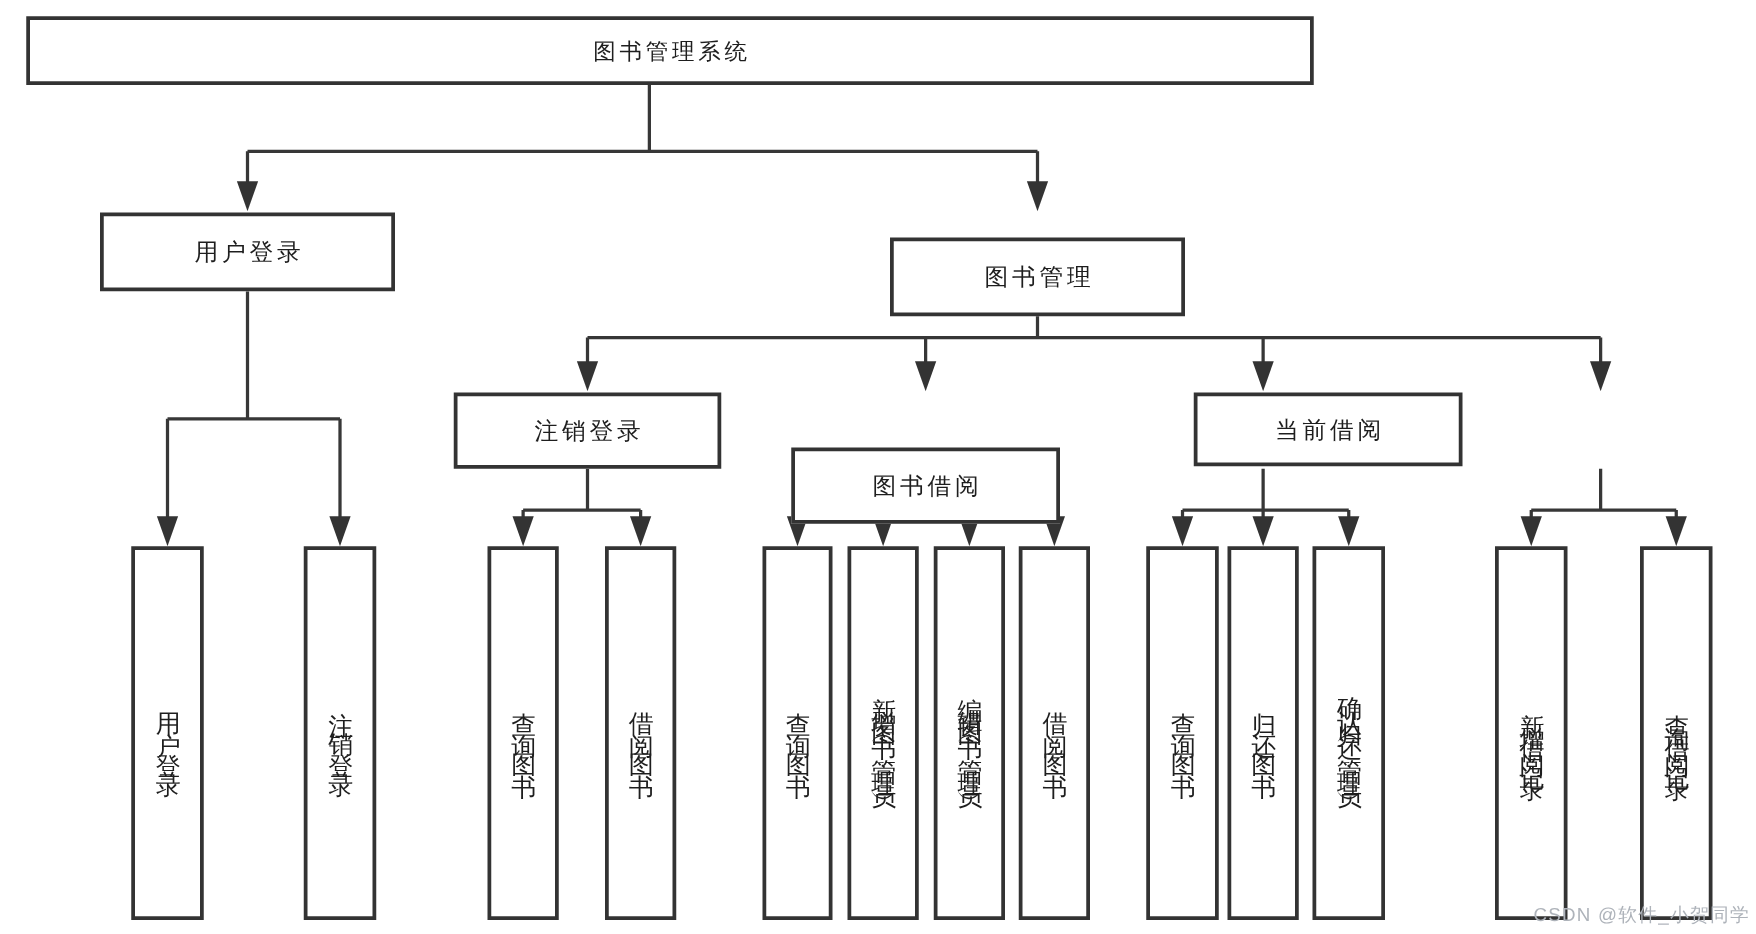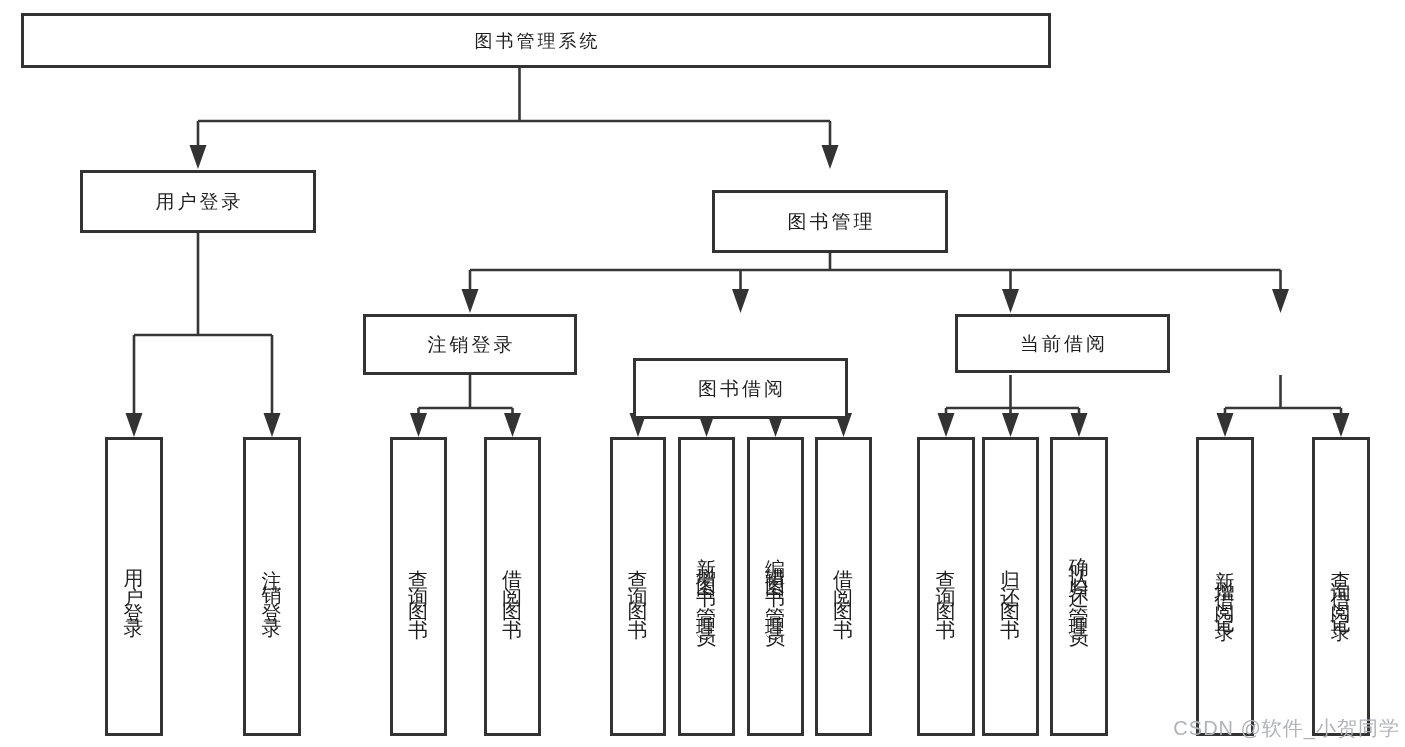--- a/index.html
+++ b/index.html
@@ -44,21 +44,21 @@
     font-size: 20px;
     line-height: 1;
   }
   .ls-4 span  { letter-spacing: 0.82em; }
   .ls-6 span  { letter-spacing: 0.52em; }
   .ls-long span { letter-spacing: 0.5em; }
   .watermark {
     position: absolute;
     right: 5px;
     bottom: 5px;
-    font-size: 20px;
+    font-size: 15px;
     letter-spacing: 1px;
     color: #aeb3ba;
     white-space: nowrap;
   }
 </style>
 </head>
 <body>
 
 <div class="canvas">
 

